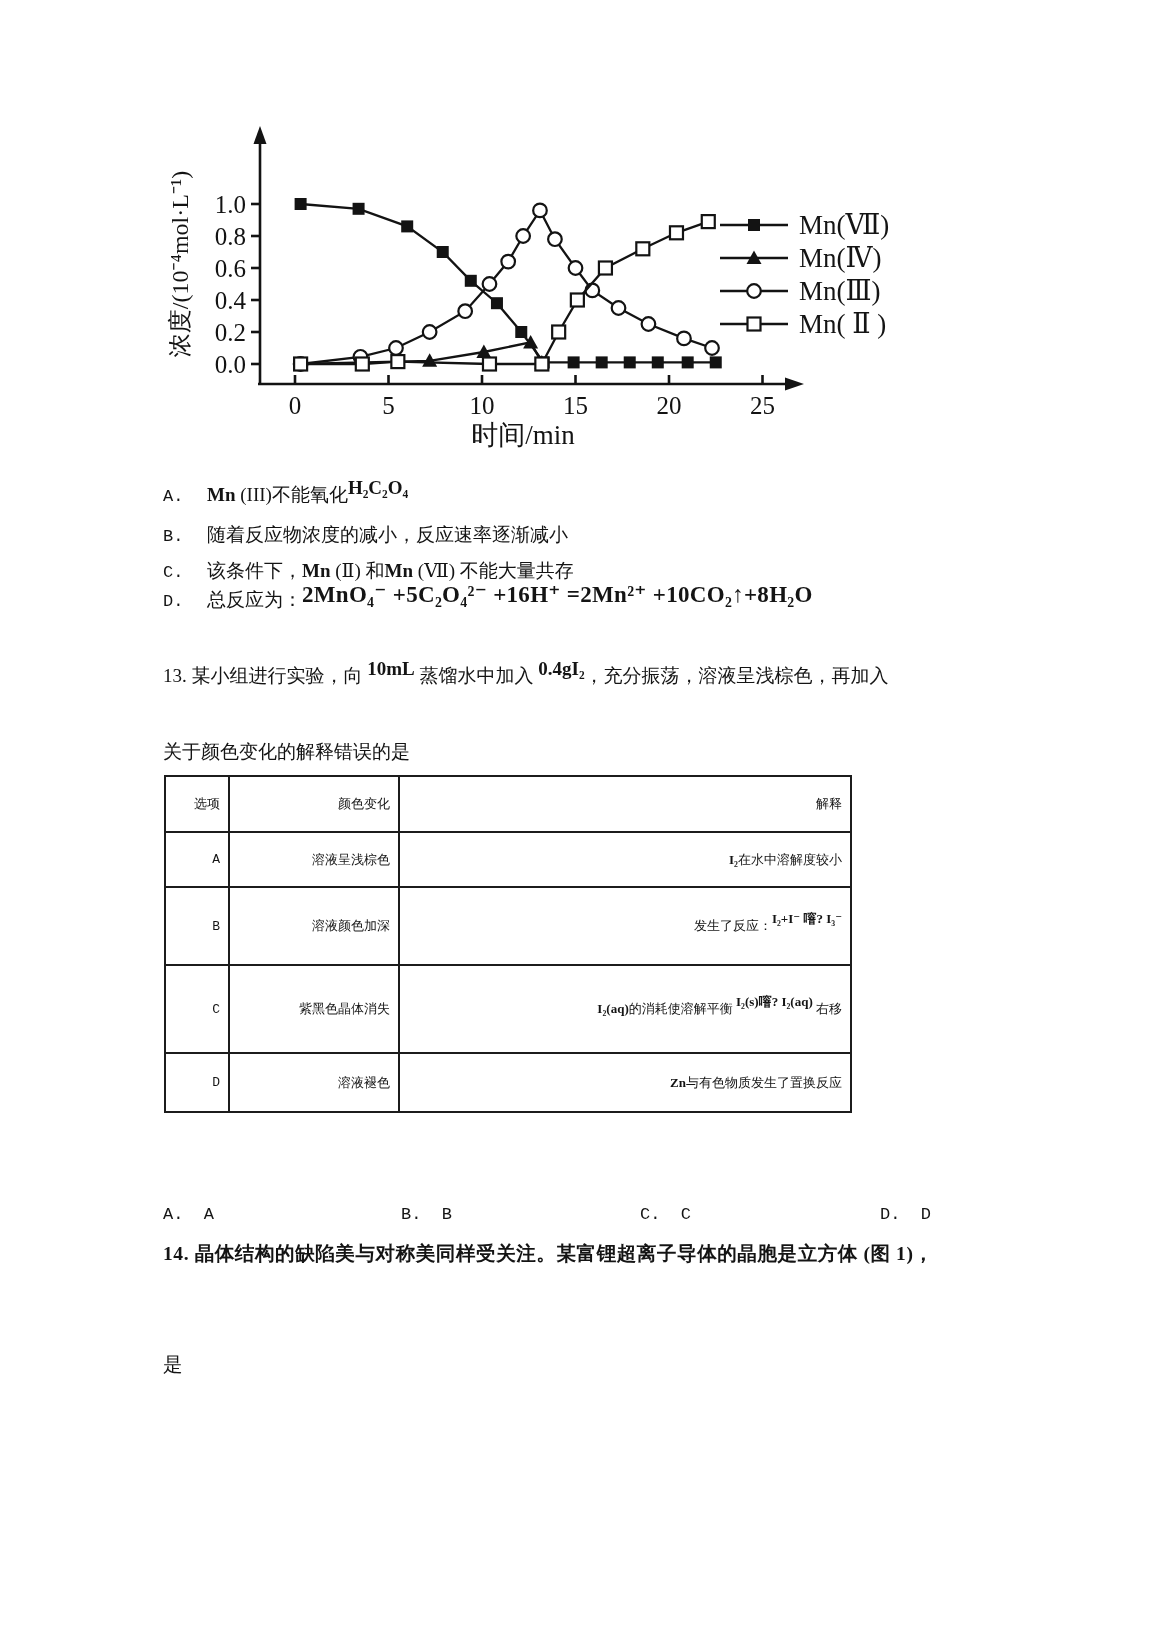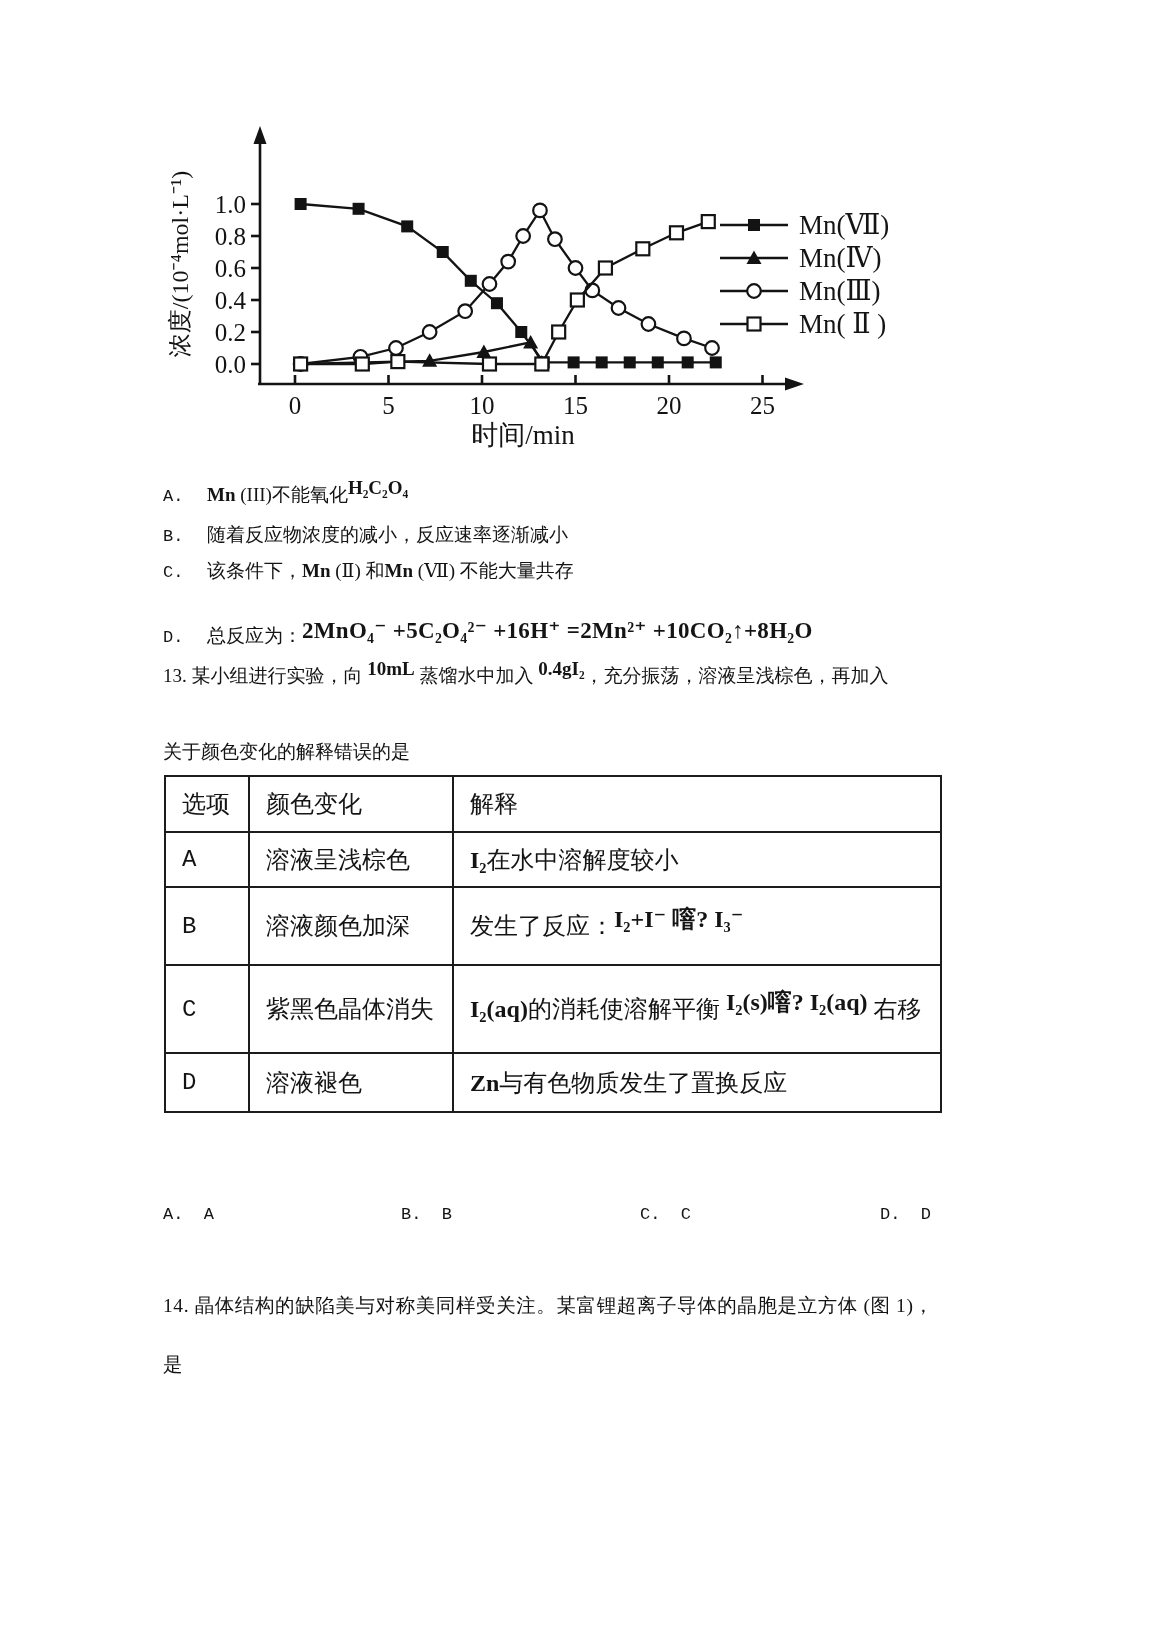--- a/index.html
+++ b/index.html
@@ -18,44 +18,44 @@
   .ax{stroke:#131313;stroke-width:2.6px;}
   .axf{fill:#131313;}
   .mk-f{fill:#131313;stroke:none;}
   .mk-o{fill:#ffffff;stroke:#131313;stroke-width:2.2px;}
   .tick{font-family:"Liberation Serif",serif;font-size:25px;fill:#131313;}
   .axlabel{font-family:"Liberation Serif",serif;font-size:27px;fill:#131313;}
   .aylabel{font-family:"Liberation Serif",serif;font-size:24px;fill:#131313;}
   
   .opt{position:absolute;left:163px;font-size:19px;white-space:nowrap;}
   .opt-label{font-family:"Liberation Mono",monospace;font-size:17px;display:inline-block;width:44px;}
-  #opt-a{top:482px;} #opt-b{top:522px;} #opt-c{top:558px;} #opt-d{top:620px;}
+  #opt-a{top:482px;} #opt-b{top:522px;} #opt-c{top:558px;} #opt-d{top:584px;}
   .seg-bf{font-weight:bold;}
   .seg-bfr{font-weight:bold;position:relative;top:-7px;}
   .seg-bfl{font-weight:bold;font-size:23px;position:relative;top:-4px;letter-spacing:.3px;}
   
   .q13-line{position:absolute;left:163px;font-size:19px;white-space:nowrap;}
   #q13-l1{top:663px;} #q13-l2{top:709px;} #q13-l3{top:739px;}
   
   .qtable{position:absolute;left:164px;top:775px;border-collapse:collapse;table-layout:fixed;}
-  .qtable th,.qtable td{border:2px solid #1c1c1c;font-size:24px;font-weight:normal;
-    text-align:left;vertical-align:middle;padding:0 18px 0 16px;white-space:nowrap;}
+  .qtable th,.qtable td{border:2px solid #1c1c1c;font-size:13px;font-weight:normal;
+    text-align:right;vertical-align:middle;padding:0 8px 0 16px;white-space:nowrap;}
   .qtable tr:nth-child(1){height:56px;}
   .qtable tr:nth-child(2){height:55px;}
   .qtable tr:nth-child(3){height:78px;}
   .qtable tr:nth-child(4){height:88px;}
   .qtable tr:nth-child(5){height:59px;}
   .cell-letter{font-family:"Liberation Mono",monospace;font-size:17px;}
   
   .answers{position:absolute;left:163px;top:1205px;width:880px;height:26px;}
   .answers span{position:absolute;top:0;font-family:"Liberation Mono",monospace;font-size:17px;white-space:pre;}
   #ans-a{left:0;} #ans-b{left:238px;} #ans-c{left:477px;} #ans-d{left:717px;font-family:Liberation Mono, monospace;}
   
   .q14-line{position:absolute;left:163px;font-size:19.5px;white-space:nowrap;letter-spacing:.6px;}
-  #q14-l1{top:1292px;} #q14-l2{top:1296px;} #q14-l3{top:1351px;}
+  #q14-l1{top:1240px;font-weight:bold;} #q14-l2{top:1296px;} #q14-l3{top:1351px;}
 </style>
 </head>
 <body>
 
 <div class="page">
 
   <div id="chart-block">
     <svg id="chart-svg" viewBox="0 0 664 340">
         <g>
           <line x1="102" y1="26" x2="102" y2="270" class="ax"></line>

